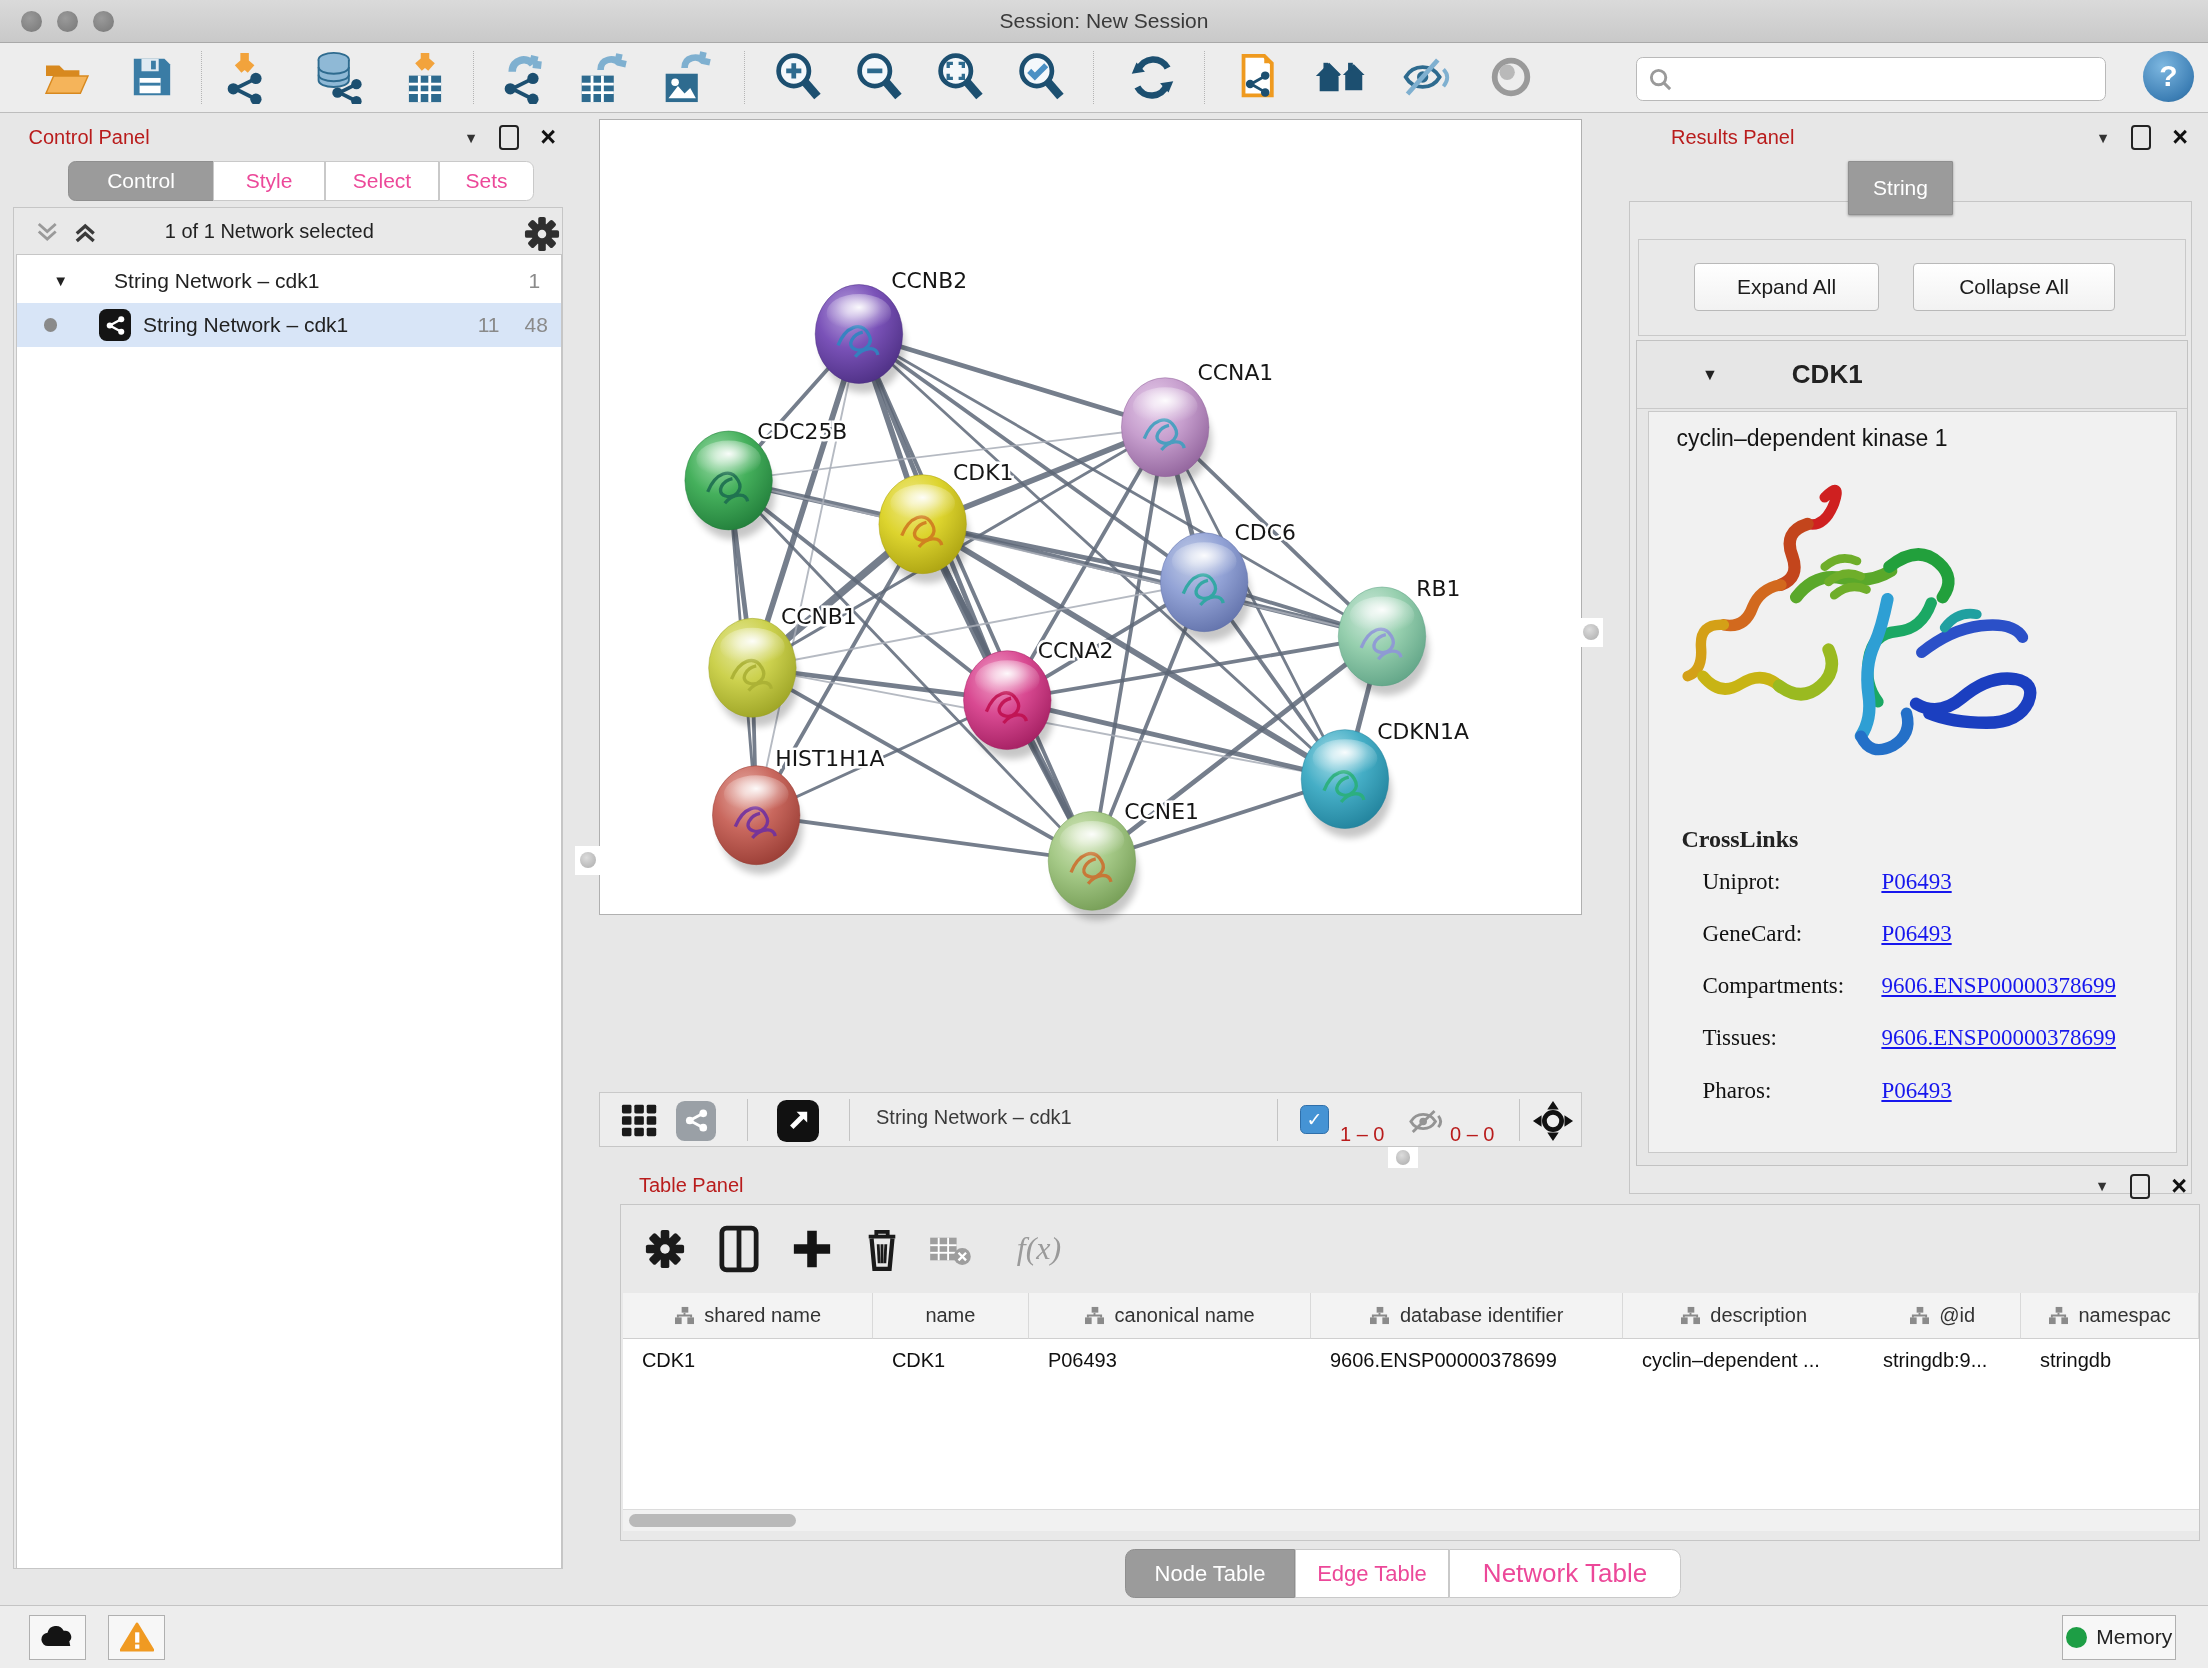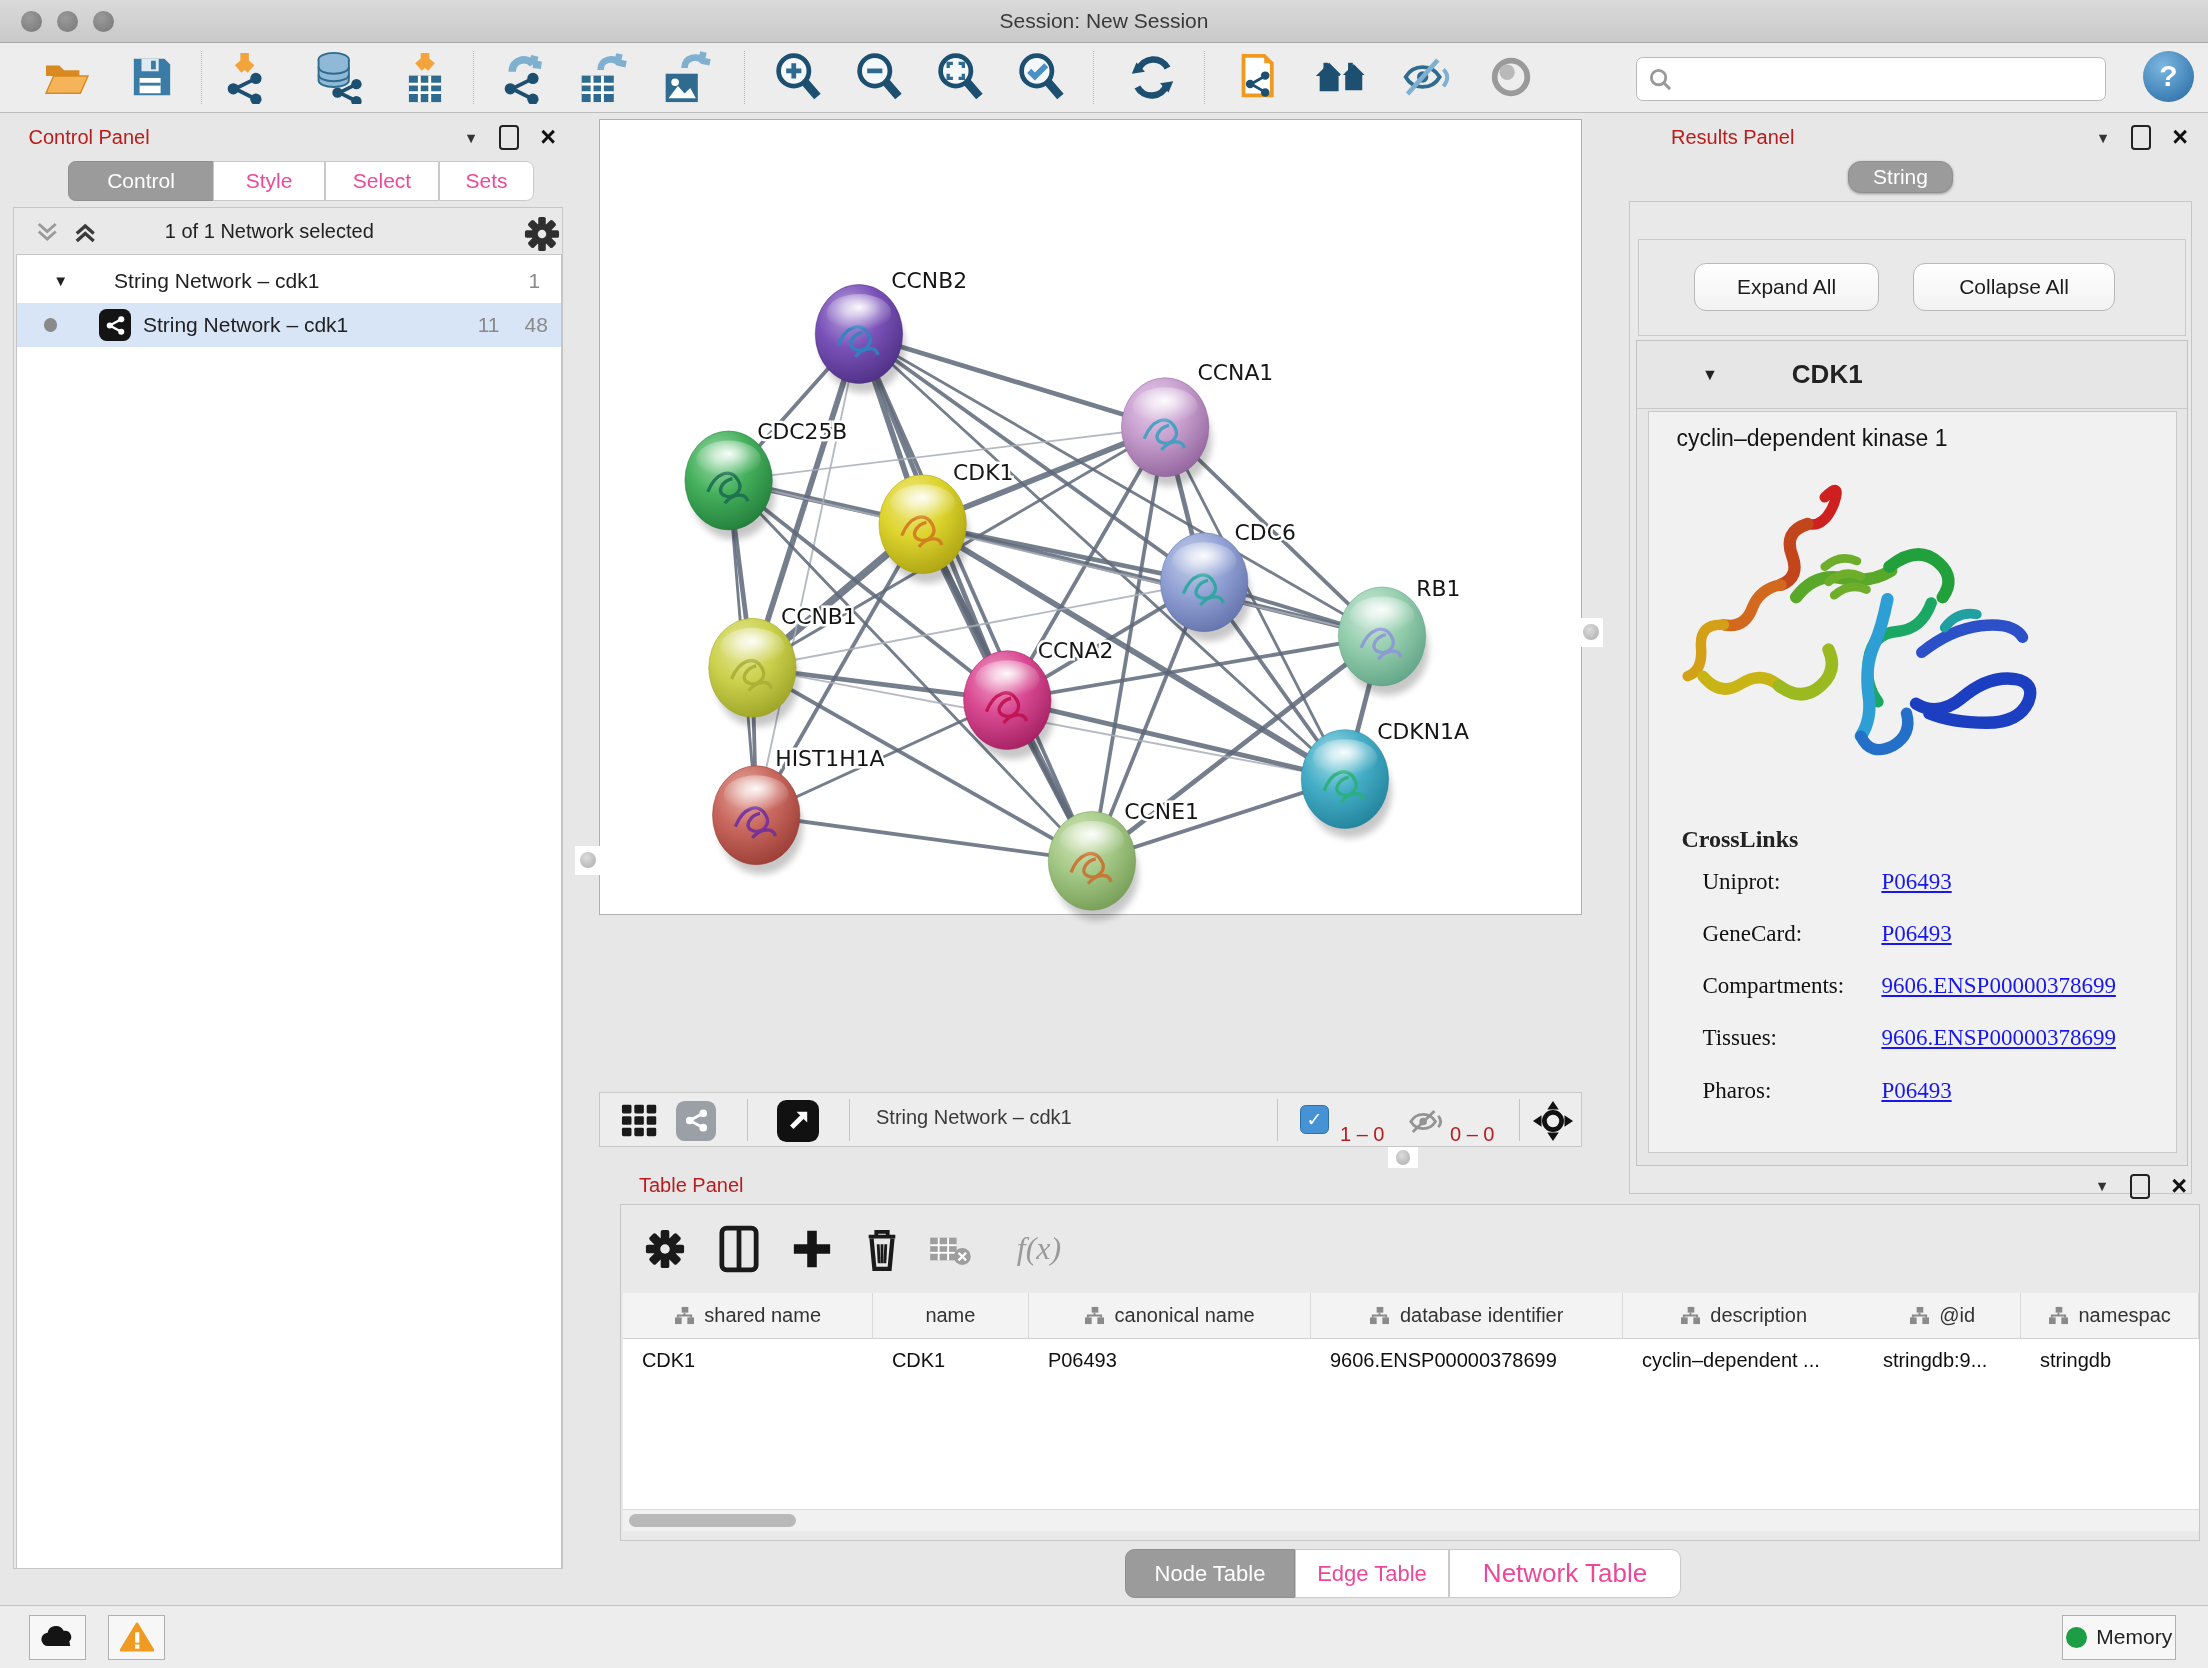--- a/index.html
+++ b/index.html
@@ -34,21 +34,21 @@
   .ph-icons{position:absolute;display:flex;align-items:center;gap:21px;}
   .ph-menu{font-size:14.3px;color:#333;}
   .ph-float{width:16px;height:21px;border:2.4px solid #222;border-radius:3.8px;}
   .ph-close{font-size:27px;font-weight:bold;color:#111;line-height:19px;}
   .tab{position:absolute;display:flex;align-items:center;justify-content:center;
     font-size:21px;background:#fff;border:1px solid #c9c9c9;color:#ec4899;
     box-sizing:border-box;}
   .tab.sel{background:#9b9b9b;color:#fff;border-color:#8f8f8f;}
   .panelbox{background:#e9e9e9;border:1px solid #c6c6c6;box-sizing:border-box;}
   .btn{background:linear-gradient(#ffffff,#f2f2f2);border:1px solid #b9b9b9;
-    border-radius:12px;font-size:21px;color:#1c1c1c;display:flex;
+    border-radius:4px;font-size:21px;color:#1c1c1c;display:flex;
     align-items:center;justify-content:center;position:absolute;box-sizing:border-box;}
   .knob{position:absolute;width:25px;height:28.5px;background:#fff;display:flex;
     align-items:center;justify-content:center;}
   .knob i{width:16px;height:16px;border-radius:50%;
     background:radial-gradient(circle at 40% 35%,#dcdcdc,#ababab);display:block;}
   
   #cp-list{background:#fff;border:1px solid #c6c6c6;}
   .treerow{position:absolute;left:0;right:0;height:44px;display:flex;align-items:center;}
   .count{color:#8a8a8a;}
   .shareicon{width:32px;height:32px;border-radius:7.6px;background:#141414;
@@ -625,21 +625,21 @@
     </span>
 
   <div class="abs" style="left:1620px;top:112px;width:589px;height:1493px">
     <span class="abs phead-title" style="left:51px;top:14.3px">Results Panel</span>
     <div class="ph-icons" style="left:476px;top:13.3px">
       <span class="ph-menu">▼</span>
       <span class="ph-float"></span>
       <span class="ph-close">×</span>
     </div>
     <div class="abs panelbox" style="left:8.6px;top:89px;width:563px;height:993px"></div>
-    <div class="tab sel" style="left:228px;top:49px;width:105px;height:32px;border-radius:13px;box-shadow:0 1px 2.9px rgba(0,0,0,.35)">String</div>
+    <div class="tab sel" style="left:228px;top:49px;width:105px;height:54px;border-radius:1px;box-shadow:0 1px 2.9px rgba(0,0,0,.35)">String</div>
     <div class="abs" style="left:18px;top:127px;width:546px;height:95px;border:1px solid #c9c9c9;background:#e9e9e9">
       <button class="btn" style="left:55px;top:23px;width:185px;height:48px">Expand All</button>
       <button class="btn" style="left:274px;top:23px;width:202px;height:48px">Collapse All</button>
     </div>
     <div class="abs" style="left:16px;top:228px;width:550px;height:824px;border:1px solid #c2c2c2;background:#e6e6e6">
       <div class="abs" style="left:0;top:0;width:100%;height:67px;border-bottom:1px solid #c9c9c9;display:flex;align-items:center">
         <span style="margin-left:65px;font-size:16px">▼</span>
         <span style="margin-left:74px;font-size:26px;font-weight:bold">CDK1</span>
       </div>
       <div class="abs" style="left:11.4px;top:70px;width:527px;height:740px;background:#f1f1f1;border:1px solid #c9c9c9">

